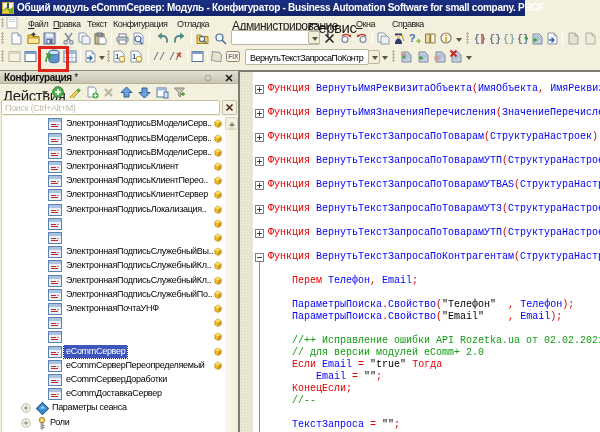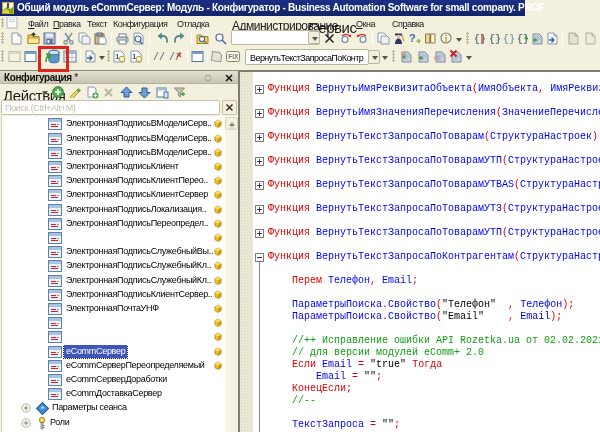--- a/index.html
+++ b/index.html
@@ -431,21 +431,20 @@
       <path d="M4.5 5 L4.5 9.5 L8 7.5 L8 3 Z" fill="#d09a18"></path>
     </svg>
   </div>
 <div class="row" style="top:216.8px">
     <svg class="abs" style="left:46px;top:1px" width="14" height="12" viewBox="0 0 14 12">
       <rect x="0.5" y="0.5" width="13" height="11" fill="#ecf2fa" stroke="#5a82b4"></rect>
       <rect x="1" y="1" width="12" height="3" fill="#a8c4e0"></rect>
       <path d="M3 6.5 h5 M3 8.5 h7" stroke="#cc2222" stroke-width="1.1"></path>
       <path d="M9 6.5 h2" stroke="#cc8888" stroke-width="1.1"></path>
     </svg>
-    <span class="abs" style="left:64px;top:1px;letter-spacing:-0.3px">ЭлектроннаяПодписьПереопредел..</span>
     <svg class="abs" style="left:212px;top:2px" width="8" height="9" viewBox="0 0 9 10">
       <path d="M1 3 L4.5 1 L8 3 L8 7.5 L4.5 9.5 L1 7.5 Z" fill="#f0c020" stroke="#a07a10" stroke-width="0.7"></path>
       <path d="M1 3 L4.5 5 L8 3 L4.5 1 Z" fill="#fade6a"></path>
       <path d="M4.5 5 L4.5 9.5 L8 7.5 L8 3 Z" fill="#d09a18"></path>
     </svg>
   </div>
 <div class="row" style="top:231.0px">
     <svg class="abs" style="left:46px;top:1px" width="14" height="12" viewBox="0 0 14 12">
       <rect x="0.5" y="0.5" width="13" height="11" fill="#ecf2fa" stroke="#5a82b4"></rect>
       <rect x="1" y="1" width="12" height="3" fill="#a8c4e0"></rect>
@@ -500,21 +499,21 @@
       <path d="M4.5 5 L4.5 9.5 L8 7.5 L8 3 Z" fill="#d09a18"></path>
     </svg>
   </div>
 <div class="row" style="top:287.8px">
     <svg class="abs" style="left:46px;top:1px" width="14" height="12" viewBox="0 0 14 12">
       <rect x="0.5" y="0.5" width="13" height="11" fill="#ecf2fa" stroke="#5a82b4"></rect>
       <rect x="1" y="1" width="12" height="3" fill="#a8c4e0"></rect>
       <path d="M3 6.5 h5 M3 8.5 h7" stroke="#cc2222" stroke-width="1.1"></path>
       <path d="M9 6.5 h2" stroke="#cc8888" stroke-width="1.1"></path>
     </svg>
-    <span class="abs" style="left:64px;top:1px;letter-spacing:-0.3px">ЭлектроннаяПодписьКлиентСервер..</span>
+    <span class="abs" style="left:64px;top:1px;letter-spacing:-0.3px">ЭлектроннаяПодписьСлужебныйПо..</span>
     <svg class="abs" style="left:212px;top:2px" width="8" height="9" viewBox="0 0 9 10">
       <path d="M1 3 L4.5 1 L8 3 L8 7.5 L4.5 9.5 L1 7.5 Z" fill="#f0c020" stroke="#a07a10" stroke-width="0.7"></path>
       <path d="M1 3 L4.5 5 L8 3 L4.5 1 Z" fill="#fade6a"></path>
       <path d="M4.5 5 L4.5 9.5 L8 7.5 L8 3 Z" fill="#d09a18"></path>
     </svg>
   </div>
 <div class="row" style="top:302.0px">
     <svg class="abs" style="left:46px;top:1px" width="14" height="12" viewBox="0 0 14 12">
       <rect x="0.5" y="0.5" width="13" height="11" fill="#ecf2fa" stroke="#5a82b4"></rect>
       <rect x="1" y="1" width="12" height="3" fill="#a8c4e0"></rect>

